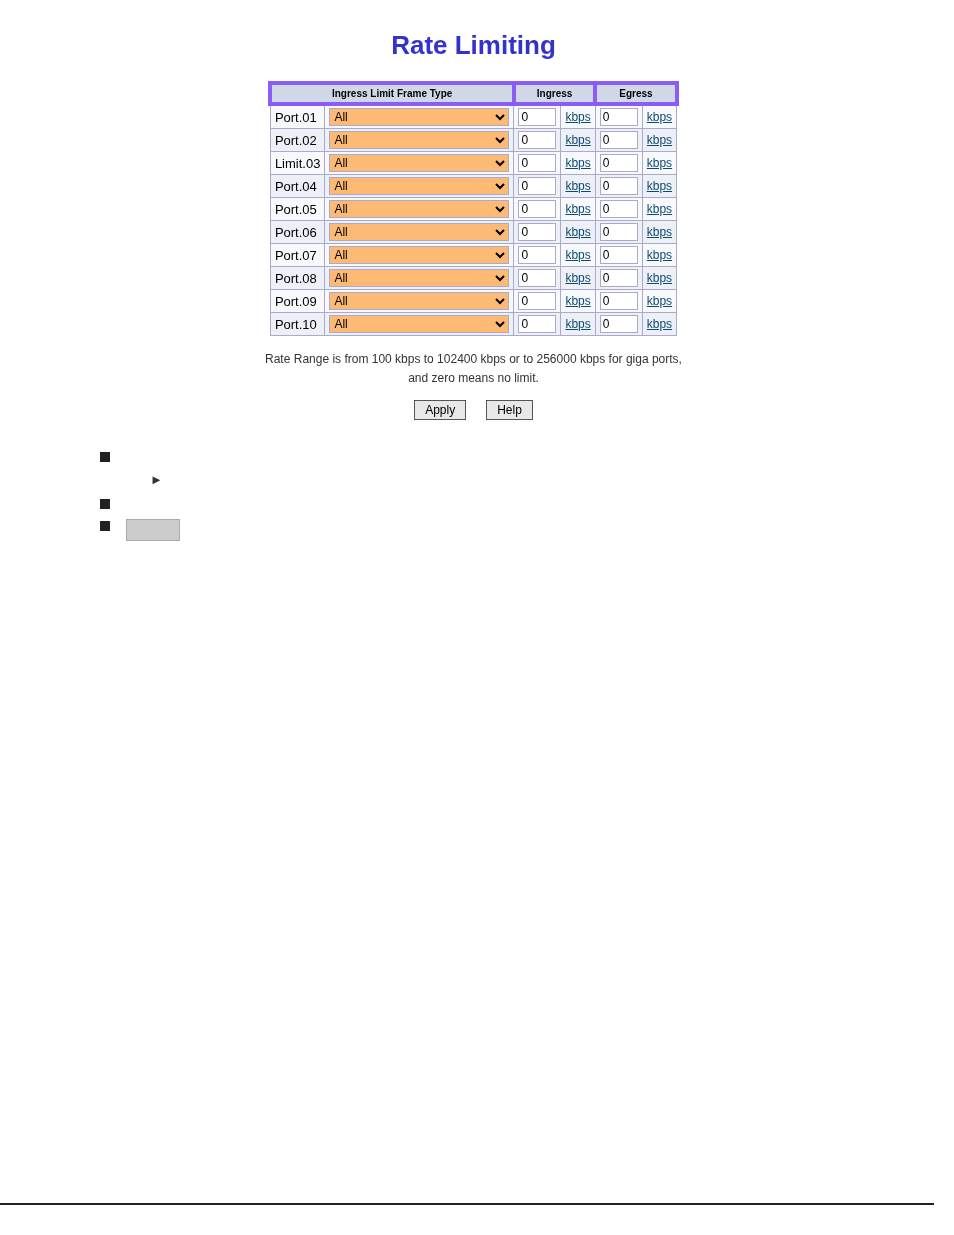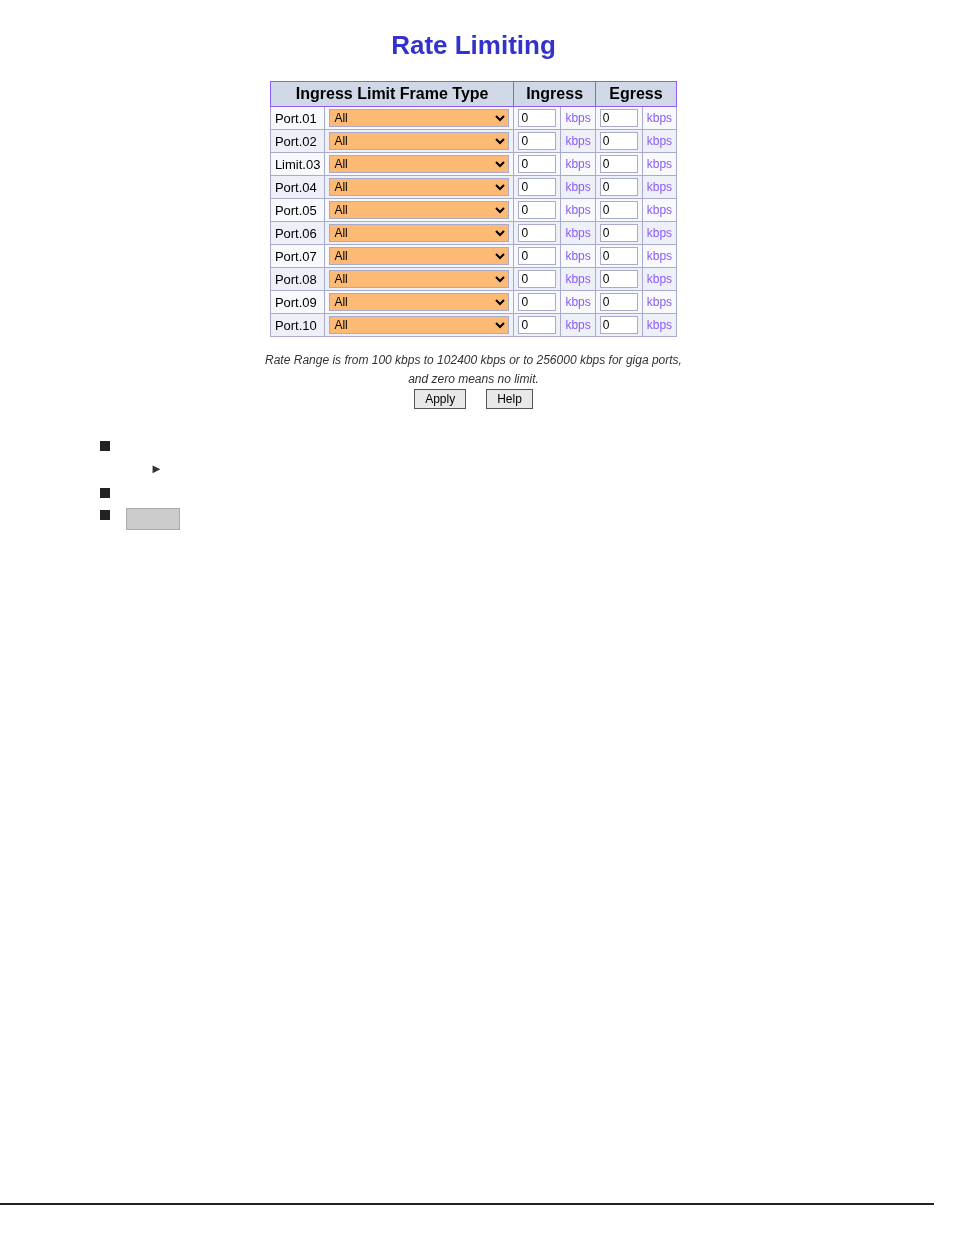--- a/index.html
+++ b/index.html
@@ -26,25 +26,25 @@
       display: flex;
       justify-content: center;
       margin-bottom: 14px;
     }
     table.rate-table {
       border-collapse: collapse;
       font-size: 13px;
     }
     table.rate-table th {
       background: #d0d8e8;
-      border: 1px solid #8b5cf6;
+      border: 4px solid #8b5cf6;
       padding: 3px 8px;
       text-align: center;
       font-weight: bold;
-      font-size: 16px;
+      font-size: 10px;
     }
     table.rate-table td {
       border: 1px solid #aaaacc;
       padding: 2px 4px;
       vertical-align: middle;
     }
     table.rate-table tr:nth-child(even) td {
       background: #eef0f8;
     }
     table.rate-table tr:nth-child(odd) td {
@@ -64,28 +64,29 @@
     input.rate-input {
       width: 38px;
       font-size: 12px;
       border: 1px solid #aaaacc;
       text-align: left;
       padding: 1px 2px;
     }
     .kbps-label {
       font-size: 12px;
       padding: 0 2px;
-      color: #8b5cf6;
+      color: #0c4a6e;
+      text-decoration: underline;
     }
     .note-text {
       text-align: center;
       font-size: 12px;
       color: #333;
+      margin-bottom: 12px;
       line-height: 1.6;
-      font-style: italic;
     }
     .button-row {
       display: flex;
       justify-content: center;
       gap: 20px;
       margin-bottom: 30px;
     }
     button.action-btn {
       font-size: 12px;
       padding: 2px 10px;

